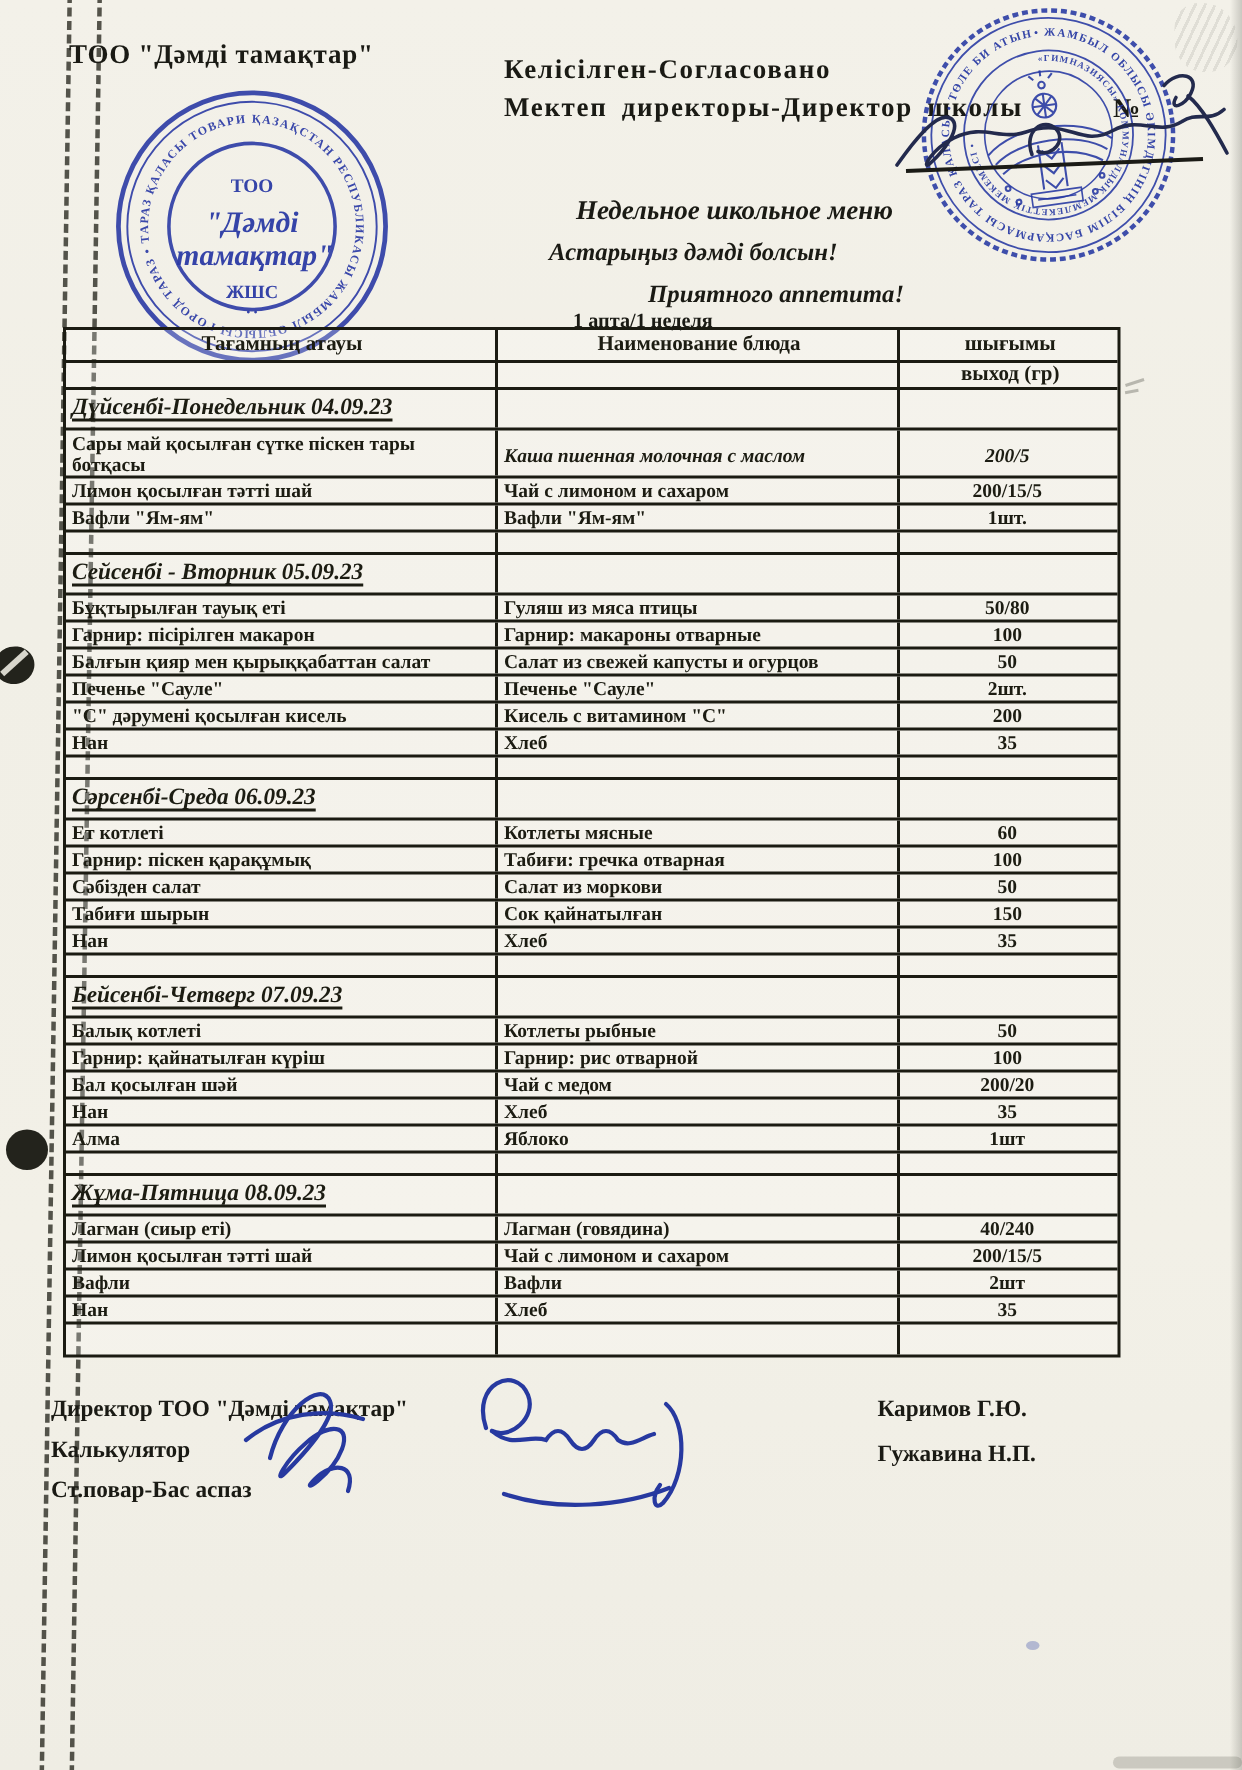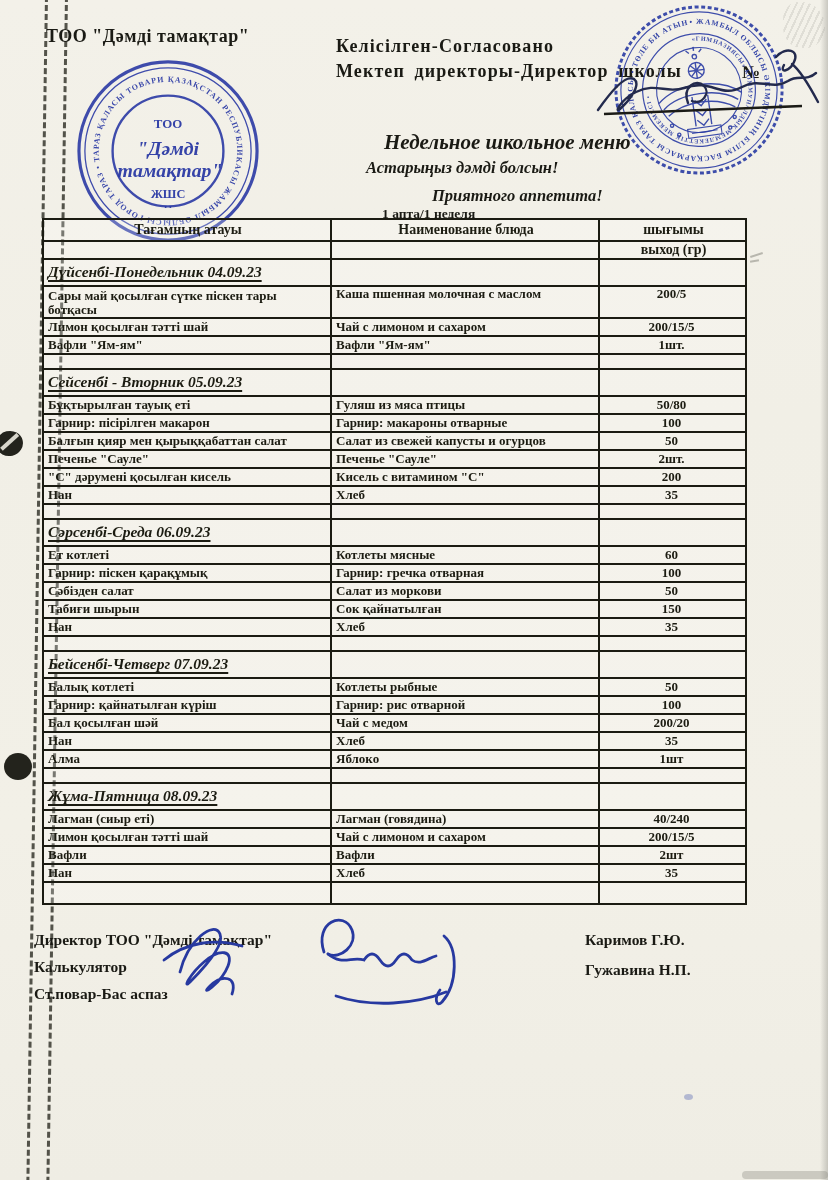--- a/index.html
+++ b/index.html
@@ -24,21 +24,21 @@
   .smudge-a::before,.smudge-a::after{content:"";position:absolute;left:0;width:13px;border-top:2px solid rgba(66,66,58,.6);}
   .smudge-a::before{top:2px;transform:rotate(-18deg);}
   .smudge-a::after{top:8px;transform:rotate(-10deg);width:9px;}
   .blue-dot{position:absolute;left:684px;top:1094px;width:9px;height:6px;background:rgba(80,96,176,.38);border-radius:50%;}
 
   
   .t-company{position:absolute;left:46px;top:26px;font-size:18px;font-weight:700;letter-spacing:.5px;}
   .t-agreed1{position:absolute;left:336px;top:36px;font-size:18px;font-weight:700;letter-spacing:1.1px;}
   .t-agreed2{position:absolute;left:336px;top:61px;font-size:18px;font-weight:700;letter-spacing:1.1px;word-spacing:4px;}
   .t-no{position:absolute;left:742px;top:62px;font-size:18px;font-weight:700;}
-  .t-menu1{position:absolute;left:384px;top:130px;font-size:21px;font-weight:700;font-style:italic;}
+  .t-menu1{position:absolute;left:384px;top:130px;font-size:18px;font-weight:700;font-style:italic;}
   .t-menu2{position:absolute;left:366px;top:158px;font-size:16.5px;font-weight:700;font-style:italic;}
   .t-menu3{position:absolute;left:392px;top:186px;font-size:16.5px;font-weight:700;font-style:italic;margin-left:40px;}
   .t-week{position:absolute;left:382px;top:206px;font-size:13.5px;font-weight:700;}
 
   
   .stamp{position:absolute;}
   .co-stamp{left:74px;top:57px;}
   .sc-stamp{left:612px;top:3px;}
   .sig-top{position:absolute;left:592px;top:42px;}
   .sig-bottom{position:absolute;left:128px;top:898px;}
@@ -47,21 +47,21 @@
   .menu-table{position:absolute;left:42px;top:218px;width:705px;border:2.5px solid #1b1b12;box-sizing:border-box;background:rgba(255,255,255,.22);}
   .t-row{display:grid;grid-template-columns:288px 268px 1fr;border-bottom:2px solid #1b1b12;box-sizing:border-box;position:relative;}
   .t-row:last-child{border-bottom:0;}
   .t-row.one-col{grid-template-columns:1fr;}
   .cell{box-sizing:border-box;border-right:2px solid #1b1b12;display:flex;align-items:center;padding:0 2px 0 4px;
     font-weight:700;font-size:13px;line-height:1.05;color:#1c1c12;overflow:hidden;white-space:nowrap;}
   .cell:last-child{border-right:0;}
   .hdr{font-size:14px;justify-content:center;}
   .ctr{justify-content:center;padding-left:0;}
   .wrap{white-space:normal;align-items:flex-start;padding-top:2px;line-height:14px;}
-  .bottom{align-items:flex-end;padding-bottom:16px;}
+  .bottom{align-items:flex-end;padding-bottom:6px;font-style:italic;}
   .r-hdr{height:22px;}
   .r-hdr2{height:18px;}
   .r-day{height:27px;}
   .r-food{height:18px;}
   .r-tall{height:32px;}
   .r-sp{height:15px;}
   .r-bottom{height:20px;}
   .r-day .cell{font-style:italic;font-size:15.5px;overflow:visible;}
   .day-u{text-decoration:underline;text-decoration-thickness:2px;text-underline-offset:3px;white-space:nowrap;}
   .merged{position:relative;display:block;}
@@ -258,21 +258,21 @@
         <div class="cell"></div>
         <div class="cell"></div>
       </div>
       <div class="t-row r-food">
         <div class="cell">Ет котлеті</div>
         <div class="cell">Котлеты мясные</div>
         <div class="cell ctr">60</div>
       </div>
       <div class="t-row r-food">
         <div class="cell">Гарнир: піскен қарақұмық</div>
-        <div class="cell">Гарнир: гречка отварная</div>
+        <div class="cell">Табиғи: гречка отварная</div>
         <div class="cell ctr">100</div>
       </div>
       <div class="t-row r-food">
         <div class="cell">Сәбізден салат</div>
         <div class="cell">Салат из моркови</div>
         <div class="cell ctr">50</div>
       </div>
       <div class="t-row r-food">
         <div class="cell">Табиғи шырын</div>
         <div class="cell">Сок қайнатылған</div>

